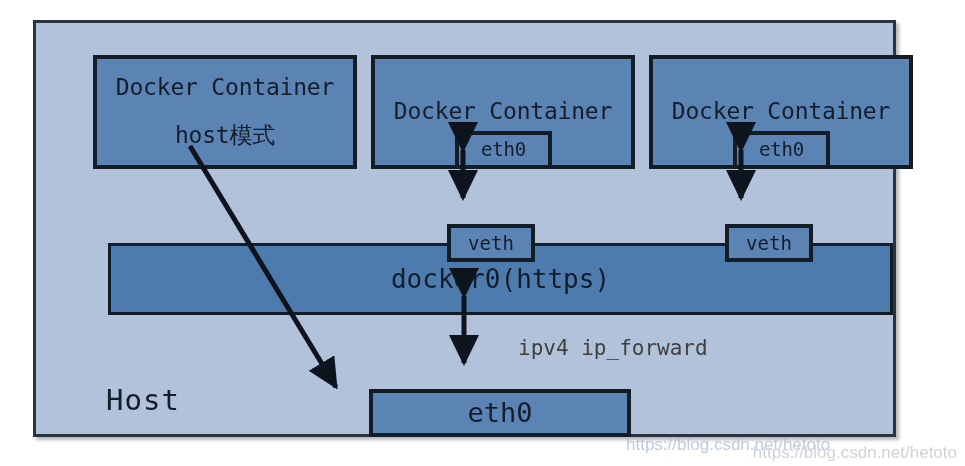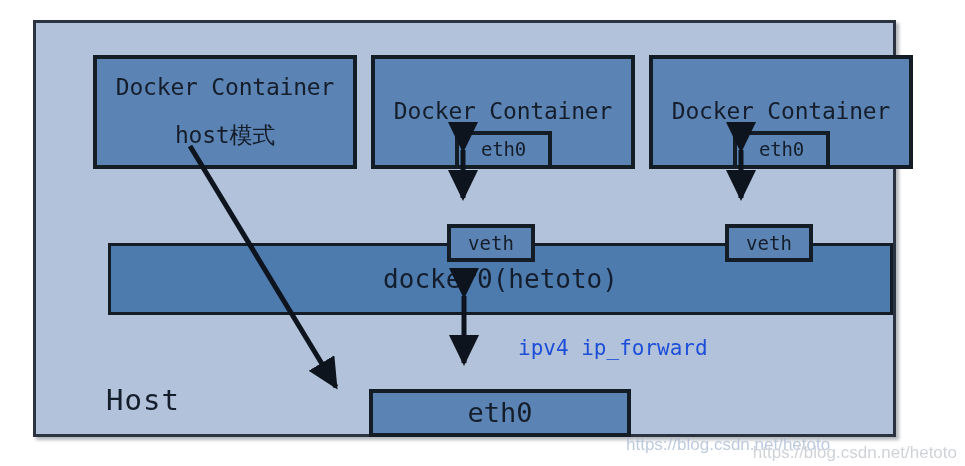--- a/index.html
+++ b/index.html
@@ -140,21 +140,21 @@
     color: #141d2b;
     letter-spacing: 1px;
   }
 
   
   #ip-forward-label {
     position: absolute;
     left: 482px;
     top: 313px;
     font-size: 21px;
-    color: #1d4ed8;
+    color: #404040;
     white-space: nowrap;
   }
 
   
   #arrows {
     position: absolute;
     left: 0;
     top: 0;
     width: 965px;
     height: 466px;
@@ -198,21 +198,21 @@
     <div class="box container-box" id="container-bridge-1">
       <span class="container-title">Docker Container</span>
       <span class="inner-eth">eth0</span>
     </div>
 
     <div class="box container-box" id="container-bridge-2">
       <span class="container-title">Docker Container</span>
       <span class="inner-eth">eth0</span>
     </div>
 
-    <div id="docker0-bridge">docker0(hetoto)</div>
+    <div id="docker0-bridge">docker0(https)</div>
 
     <div class="veth-box" id="veth-left">veth</div>
     <div class="veth-box" id="veth-right">veth</div>
 
     <div id="ip-forward-label">ipv4 ip_forward</div>
 
     <div class="box" id="host-eth0">eth0</div>
 
     <div id="host-label">Host</div>
 

